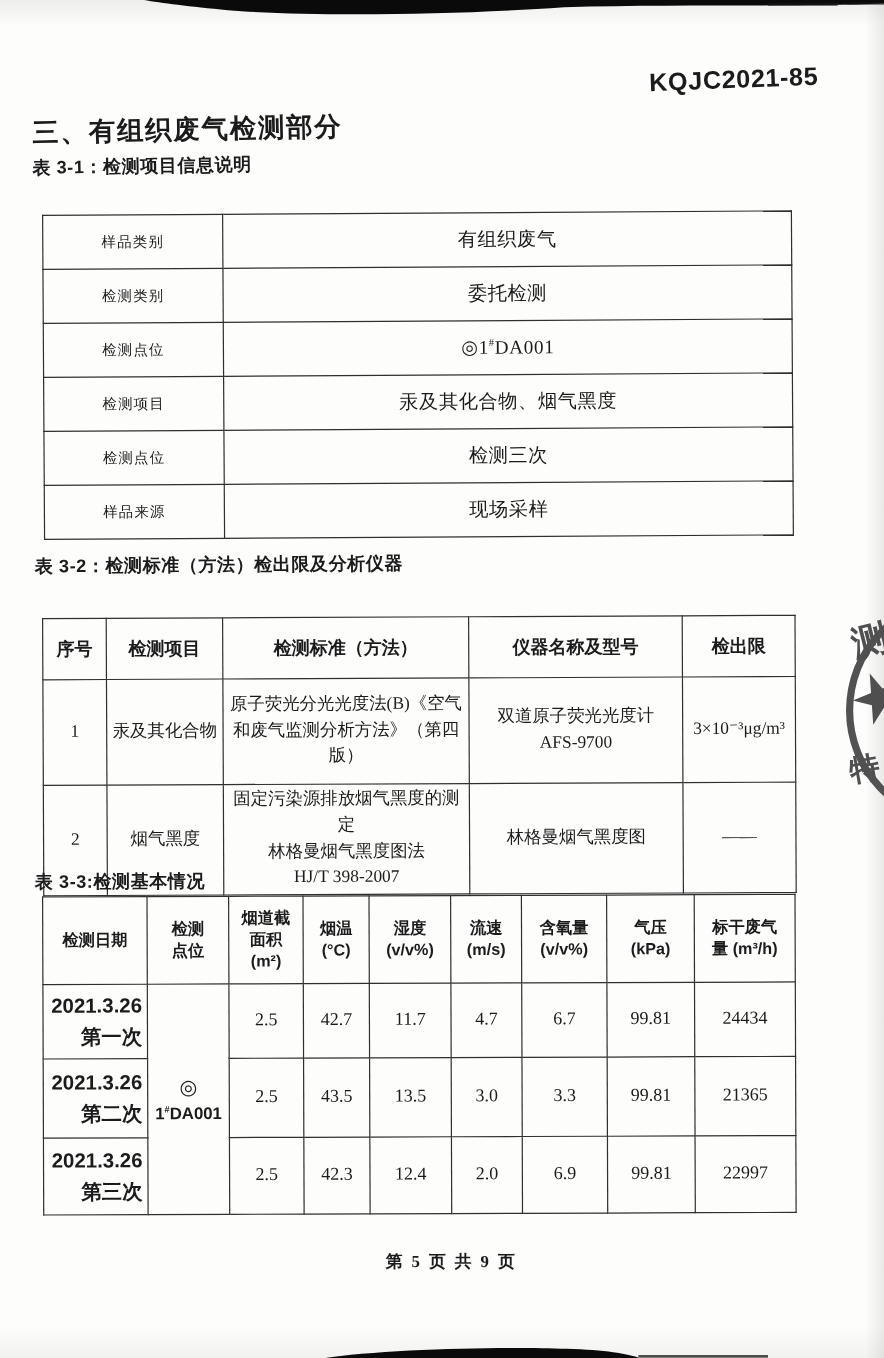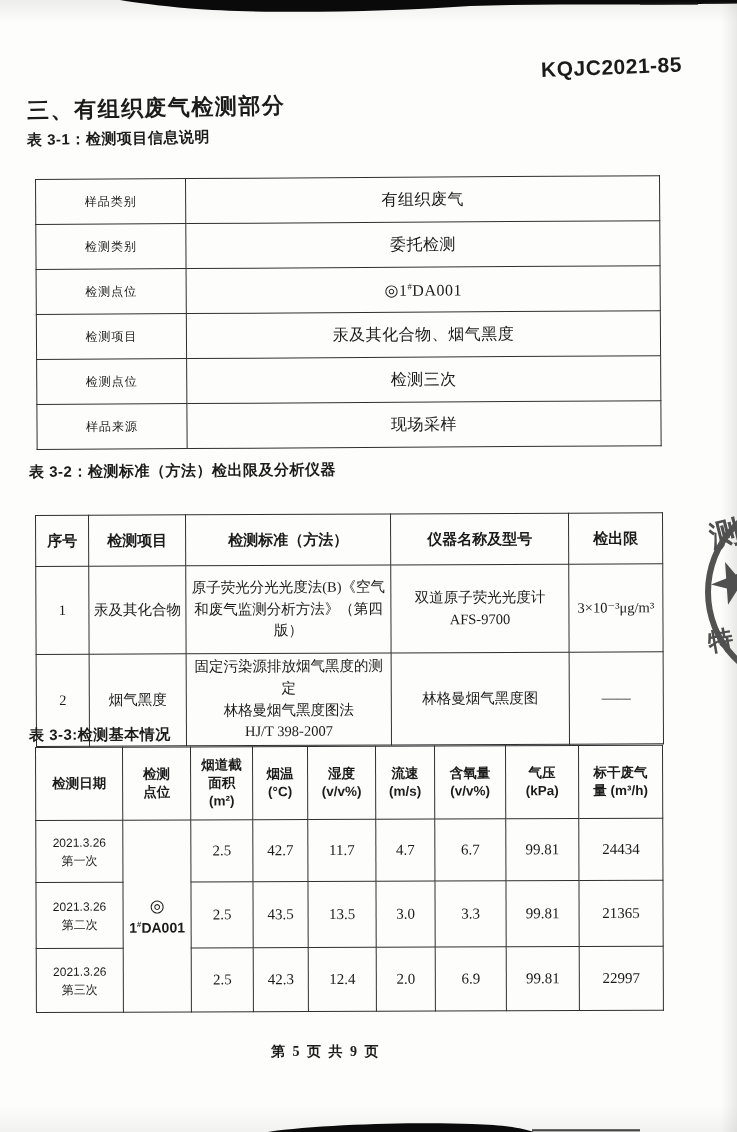--- a/index.html
+++ b/index.html
@@ -69,31 +69,31 @@
   #table3 th{
     font-family:"Liberation Sans","DejaVu Sans",sans-serif;
     font-weight:bold;font-size:13.5px;line-height:1.35;height:68px;padding:2px 1px;
   }
   #table3 td{font-size:15px;}
   #table3 tr.r1{height:62px;}
   #table3 tr.r2{height:66px;}
   #table3 tr.r3{height:64px;}
   #table3 .date{
     font-family:"Liberation Sans","DejaVu Sans",sans-serif;
-    font-weight:normal;font-size:12px;line-height:1.5;
+    font-weight:bold;font-size:17px;line-height:1.5;text-align:right;
   }
   #table3 .point{
     font-family:"Liberation Sans","DejaVu Sans",sans-serif;
     font-weight:bold;font-size:14px;line-height:1.4;
   }
   #table3 .point .sym{font-size:17px;display:block;}
 
   
   #page-footer{
-    top:1043px;left:271px;width:160px;text-align:left;
+    top:1043px;left:271px;width:160px;text-align:right;
     font-weight:bold;font-size:14px;letter-spacing:2px;
   }
 
   
   #seal{top:496px;left:696px;width:41px;height:190px;color:#4f4f4f;}
   #seal .ring{
     position:absolute;left:9px;top:2px;width:168px;height:176px;
     border:6px solid #525252;border-radius:50%;
   }
   #seal .g-top{

